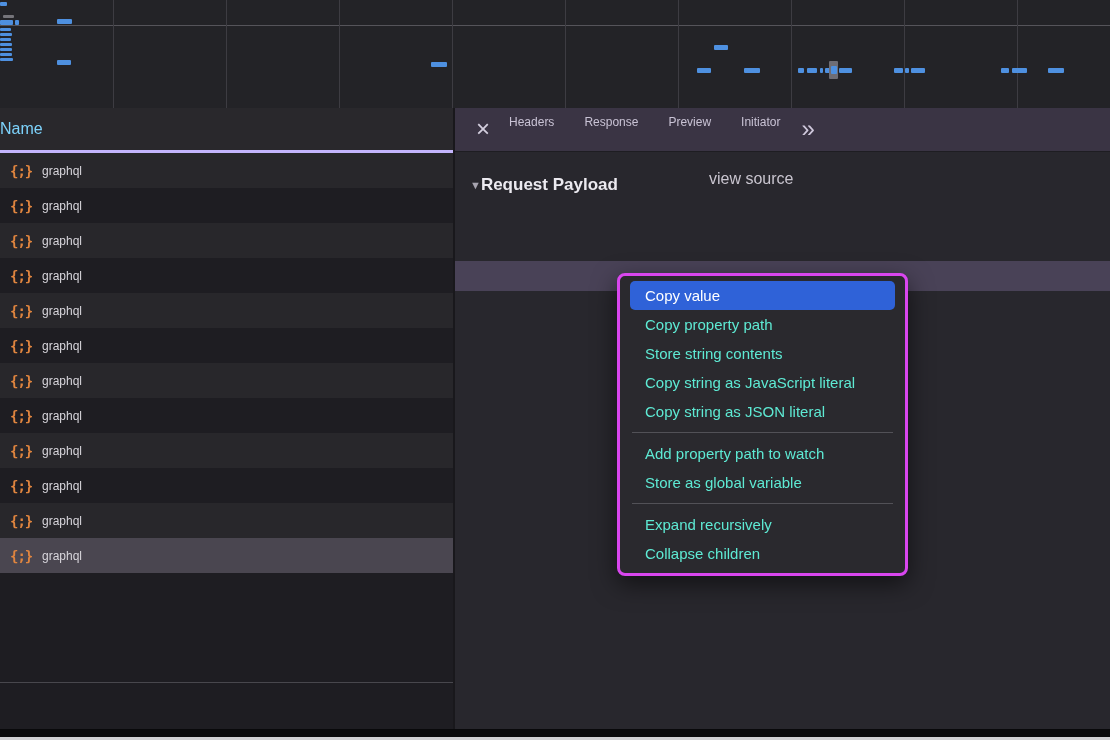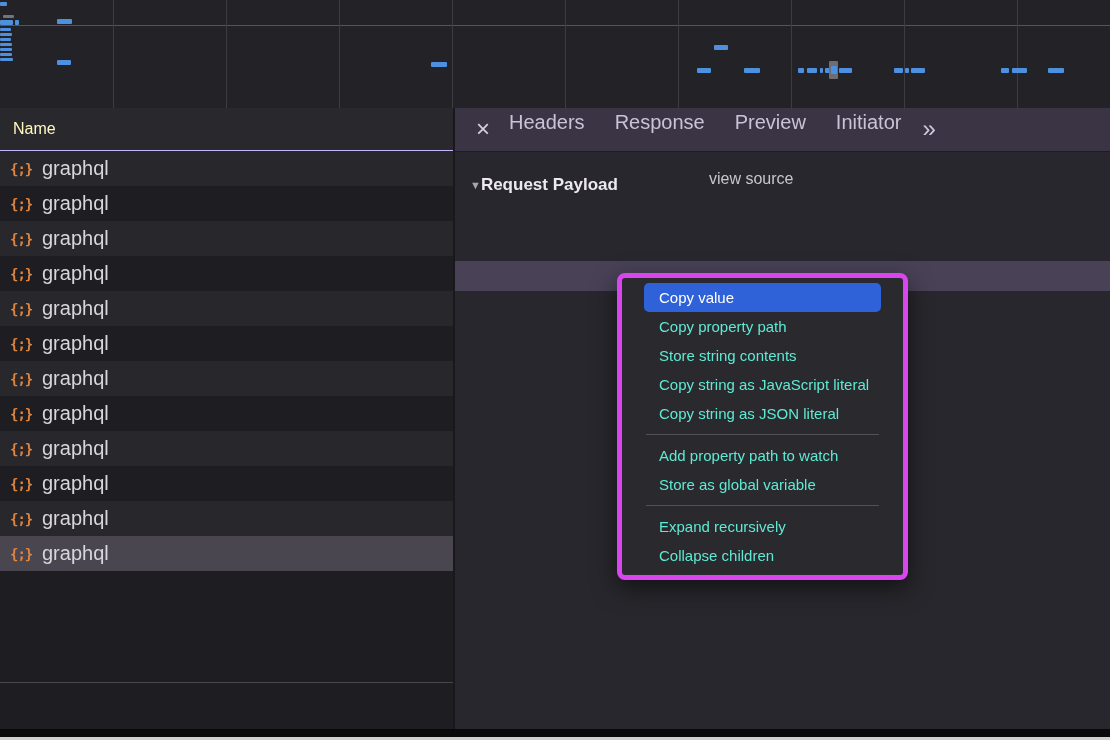--- a/index.html
+++ b/index.html
@@ -10,36 +10,36 @@
   #overview{position:absolute;left:0;top:0;width:1110px;height:108px;background:#232327;}
   .gridline{position:absolute;top:0;bottom:0;width:1px;background:#3d3c42;}
   #lane-line{position:absolute;left:0;width:1110px;height:1px;background:#55545a;}
   .wbar{position:absolute;border-radius:1px;}
   .wbar.blue{background:var(--bar-blue,#4e90e0);}
   .wbar.gray{background:#75747a;}
   .wbar.halo{background:#6e6d75;}
 
   
   #left-panel{position:absolute;left:0;top:108px;width:453px;height:632px;background:#1e1d22;}
-  #list-header{height:42px;line-height:42px;background:#29282c;border-bottom:1px solid #c4b5fd;
-               color:#fef9c3;font-size:16px;padding-left:13px;}
+  #list-header{height:42px;line-height:42px;background:#29282c;border-bottom:3px solid #c4b5fd;
+               color:#7dd3fc;font-size:16px;padding-left:0;}
   .req-row{height:35px;display:flex;align-items:center;background:#28272b;}
   .req-row.alt{background:#1e1d22;}
   .req-row.selected{background:var(--sel-row,#4a4650);}
   .req-icon{color:var(--icon-orange,#e0853f);font-family:"DejaVu Sans Mono",monospace;
             font-weight:bold;font-size:14px;letter-spacing:-1px;margin:0 10px 0 10px;width:22px;}
-  .req-label{color:#d8d6dc;font-size:20px;}
+  .req-label{color:#d8d6dc;font-size:12px;}
   #list-footer-line{position:absolute;left:0;top:574px;width:453px;height:1px;background:#48474d;}
 
   
   #right-panel{position:absolute;left:453px;top:108px;width:657px;height:632px;
                background:#28272d;border-left:2px solid #19181c;box-sizing:border-box;}
   #tab-bar{height:43px;background:#3a3444;display:flex;align-items:center;border-bottom:1px solid #1e1d22;}
   #close-btn{color:#d3cede;font-size:24px;line-height:24px;margin:0 4px 2px 21px;cursor:default;}
-  .tab{position:relative;height:57px;line-height:43px;padding:0 15px;font-size:20px;
+  .tab{position:relative;height:57px;line-height:43px;padding:0 15px;font-size:12px;
        color:#c9c3d5;white-space:nowrap;}
   .tab.active{color:#ece7f5;}
   .tab.active::after{content:"";position:absolute;left:2px;right:2px;bottom:4px;height:3px;
        border-radius:2px;background:var(--accent,#a78ee6);}
   #more-tabs{color:#cfc8dc;font-size:24px;margin-left:6px;margin-bottom:2px;}
 
   #payload-body{position:absolute;left:0;top:43px;right:0;bottom:0;}
   #section-header{position:absolute;left:15px;top:13px;height:30px;line-height:42px;}
   #section-caret{color:#a7a4af;font-size:11px;vertical-align:1px;}
   #section-title{color:#eceaf0;font-size:17px;font-weight:bold;}
@@ -49,21 +49,21 @@
   .tree{font-family:"DejaVu Sans Mono",monospace;font-size:16px;letter-spacing:0.6px;
         white-space:pre;color:#d2cfd9;}
   .tree-row{position:absolute;left:0;right:0;height:30px;line-height:30px;overflow:hidden;}
   #tline1{top:50px;}
   #tline2{top:80px;}
   #tline3{top:110px;background:var(--sel-tree-row,#494257);}
   #tline4{top:140px;}
 
   
   #context-menu{position:absolute;left:617px;top:273px;width:291px;background:#2a292e;
-    border:5px solid #d946ef;border-radius:8px;padding:5px 16px;box-sizing:border-box;
+    border:3px solid #d946ef;border-radius:8px;padding:5px 4px;box-sizing:border-box;
     box-shadow:0 8px 24px rgba(0,0,0,.55);z-index:20;}
   .menu-item{height:29px;line-height:29px;margin:0 6px;padding-left:15px;border-radius:5px;
     color:#5eead4;font-size:15px;white-space:nowrap;}
   .menu-item.highlighted{background:var(--menu-hl,#2f62d8);color:#ffffff;}
   .menu-sep{height:1px;background:#525157;margin:6px 8px;}
 
   
   #bottom-black{position:absolute;left:0;top:729px;width:1110px;height:8px;background:#09090b;z-index:30;}
   #bottom-light{position:absolute;left:0;top:737px;width:1110px;height:3px;background:#cfcfd2;z-index:30;}
 </style>

